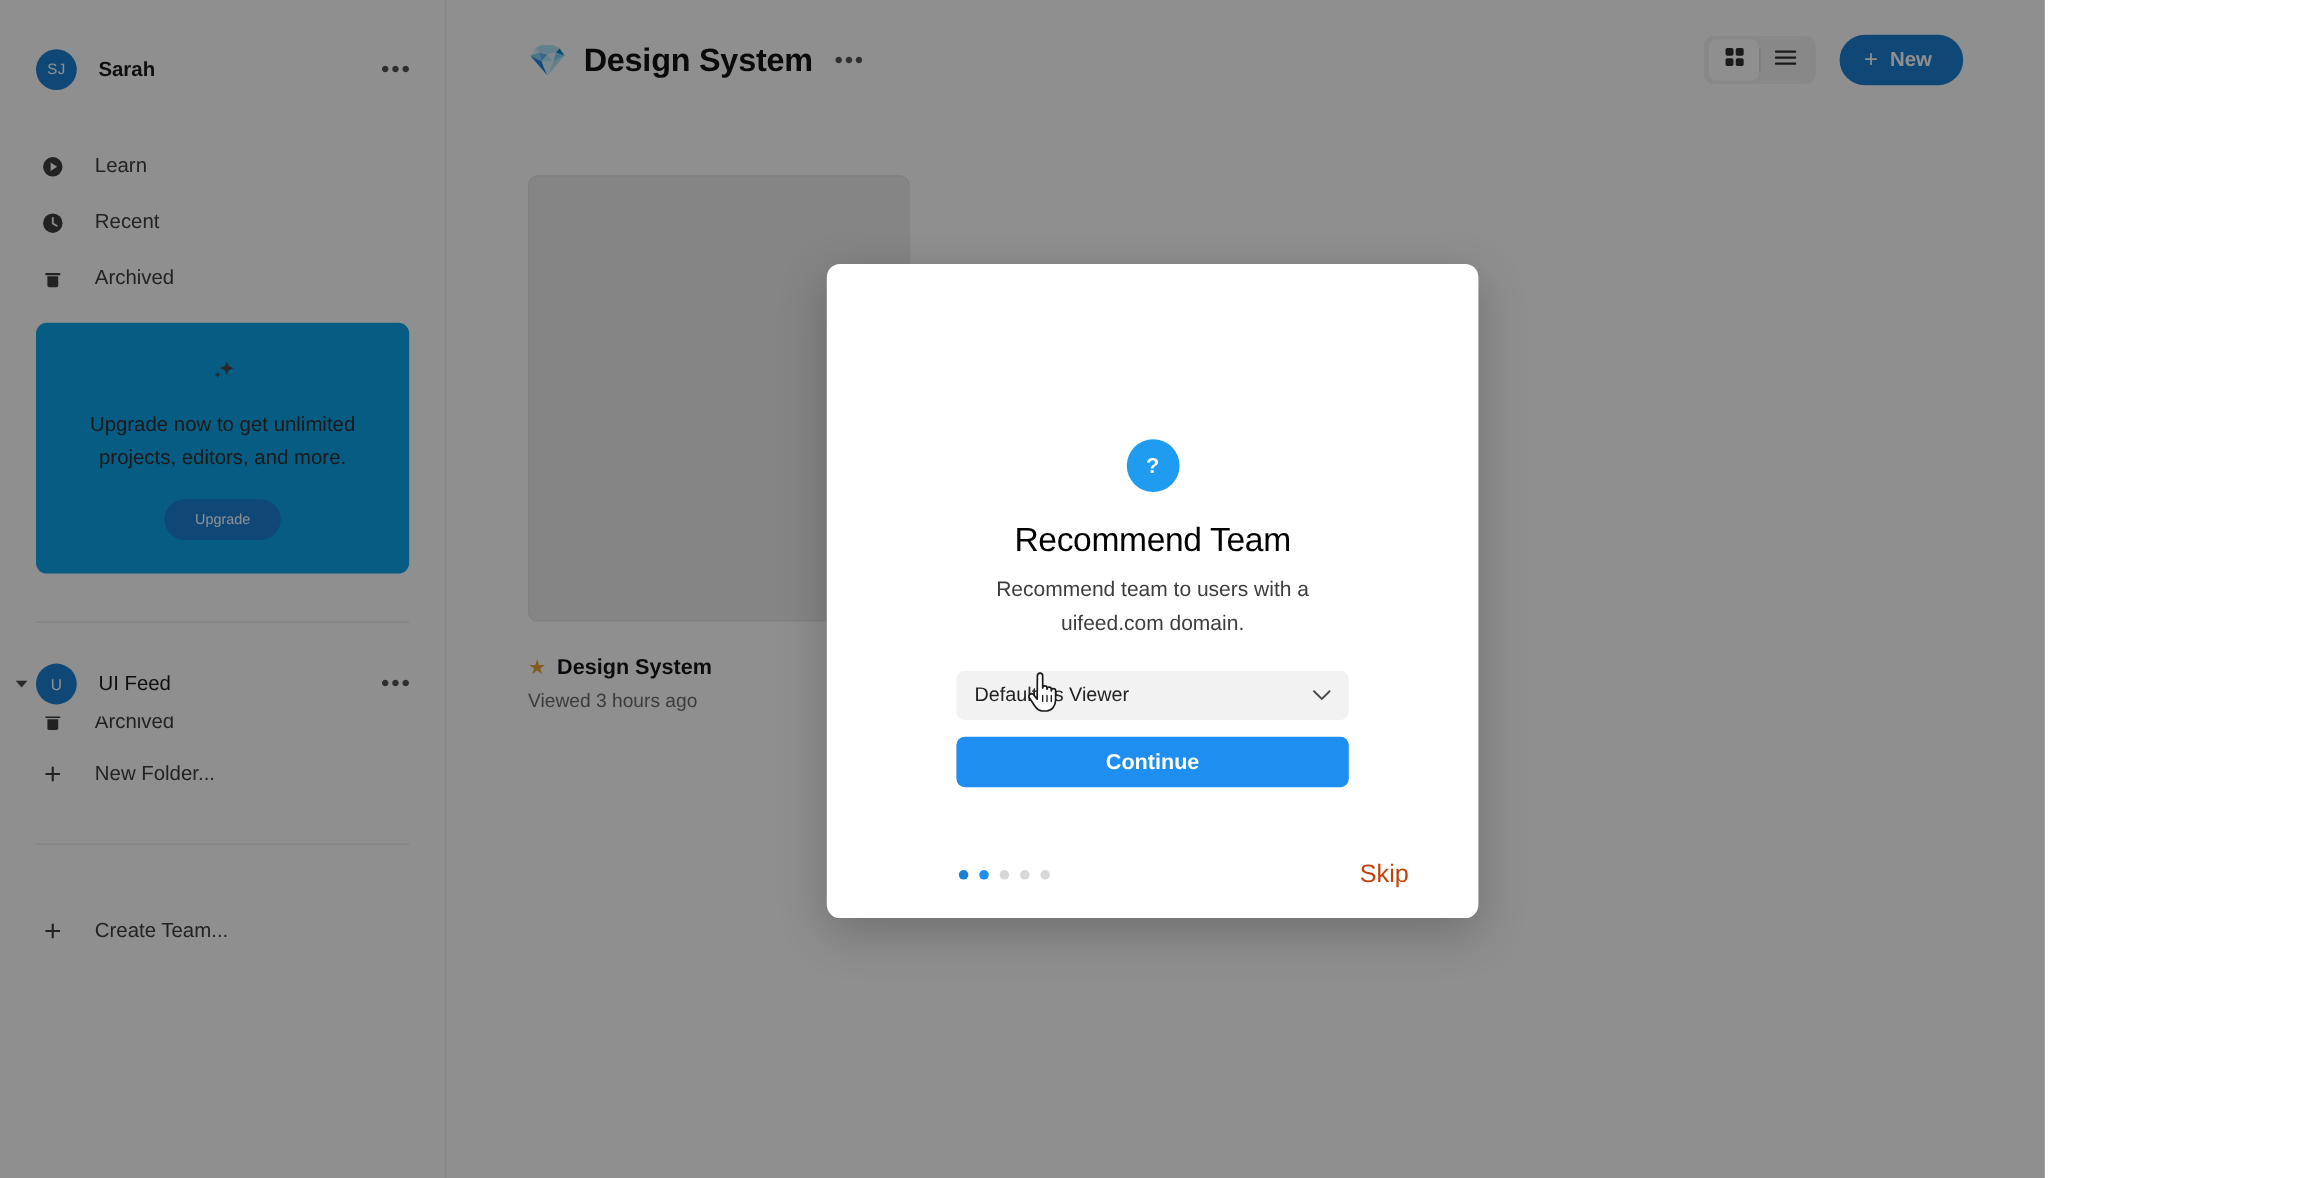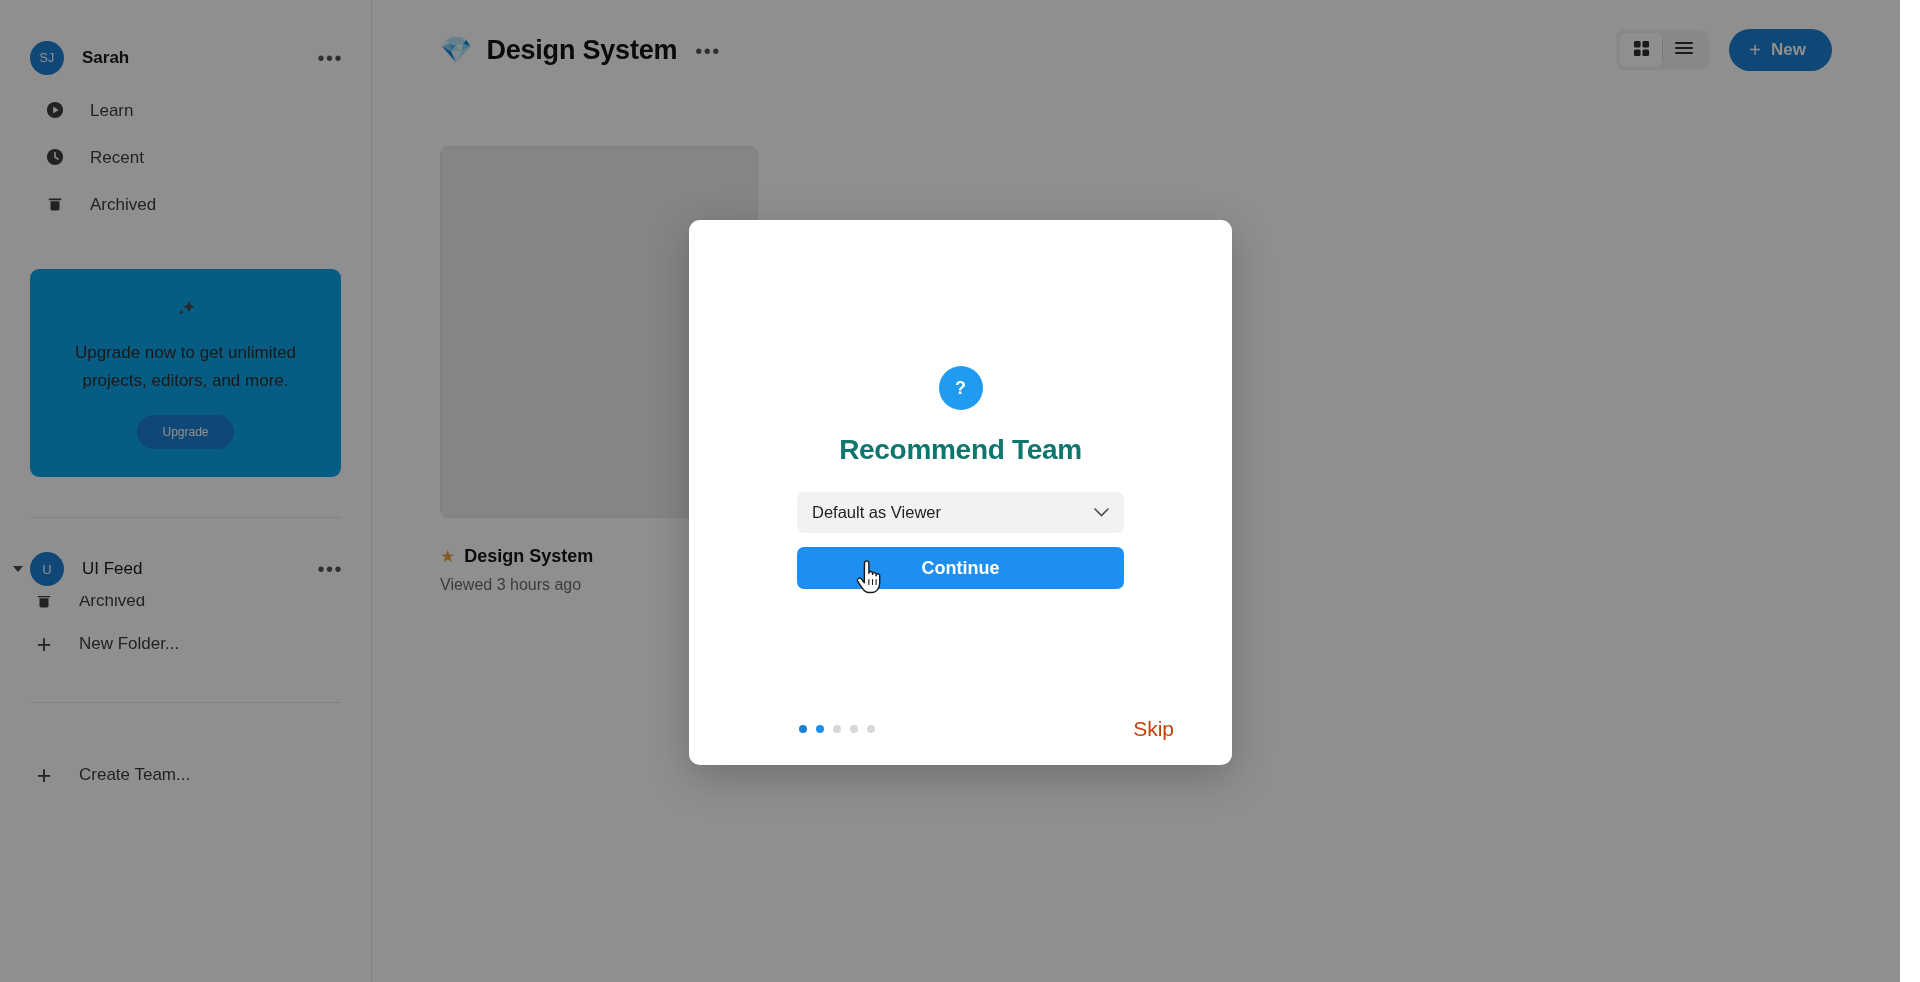--- a/index.html
+++ b/index.html
@@ -7,21 +7,21 @@
   html, body {
     width: 1920px;
     height: 982px;
     overflow: hidden;
     font-family: "Liberation Sans", sans-serif;
     background: #ffffff;
   }
 
   .app {
     position: relative;
-    width: 1900px;
+    width: 1704px;
     height: 982px;
     display: flex;
     background: #ffffff;
   }
 
   
   .sidebar {
     width: 372px;
     height: 982px;
     flex: 0 0 372px;
@@ -64,23 +64,23 @@
     line-height: 10px;
     letter-spacing: 1.5px;
     padding: 4px 2px;
     cursor: pointer;
     user-select: none;
   }
 
   .nav-list { margin-top: 14px; }
   .nav-item {
     display: flex;
-    align-items: flex-start;
+    align-items: flex-end;
     height: 47px;
-    padding: 0 41px;
+    padding: 0 30px;
     cursor: pointer;
   }
   .nav-icon {
     width: 28px;
     flex: 0 0 28px;
     display: flex;
     align-items: center;
     justify-content: center;
     color: #3d3d3d;
   }
@@ -370,22 +370,22 @@
     color: #ffffff;
     font-size: 18px;
     font-weight: 700;
     display: flex;
     align-items: center;
     justify-content: center;
   }
   .modal-title {
     margin-top: 24px;
     font-size: 28px;
-    font-weight: 700;
-    color: #0f766e;
+    font-weight: 400;
+    color: #000000;
     letter-spacing: -.3px;
     text-align: center;
   }
   .modal-desc {
     margin-top: 11px;
     font-size: 17.5px;
     line-height: 28px;
     color: #3d3d3d;
     text-align: center;
     max-width: 330px;
@@ -583,20 +583,21 @@
       </div>
     </div>
 
   </section>
 
   <div class="overlay"></div>
 
   <div class="modal">
     <div class="q-badge">?</div>
     <div class="modal-title">Recommend Team</div>
+    <div class="modal-desc">Recommend team to users with a uifeed.com domain.</div>
 
     <div class="select-wrap">
       <span class="select-value">Default as Viewer</span>
       <span class="select-chev">
         <svg width="15" height="9" viewBox="0 0 15 9">
             <path d="M1 1l6.5 6.5L14 1" stroke="#4a4a4a" stroke-width="1.6" fill="none" stroke-linecap="round"></path>
           </svg>
       </span>
     </div>
 

